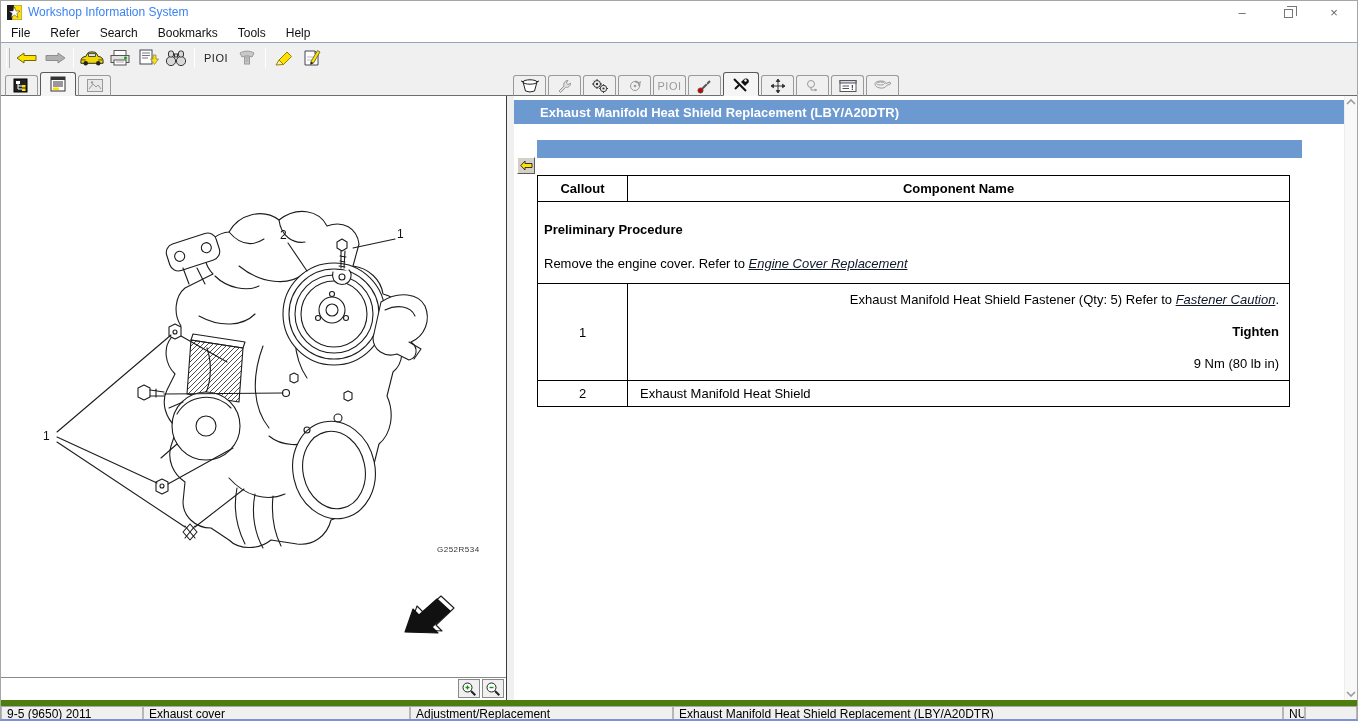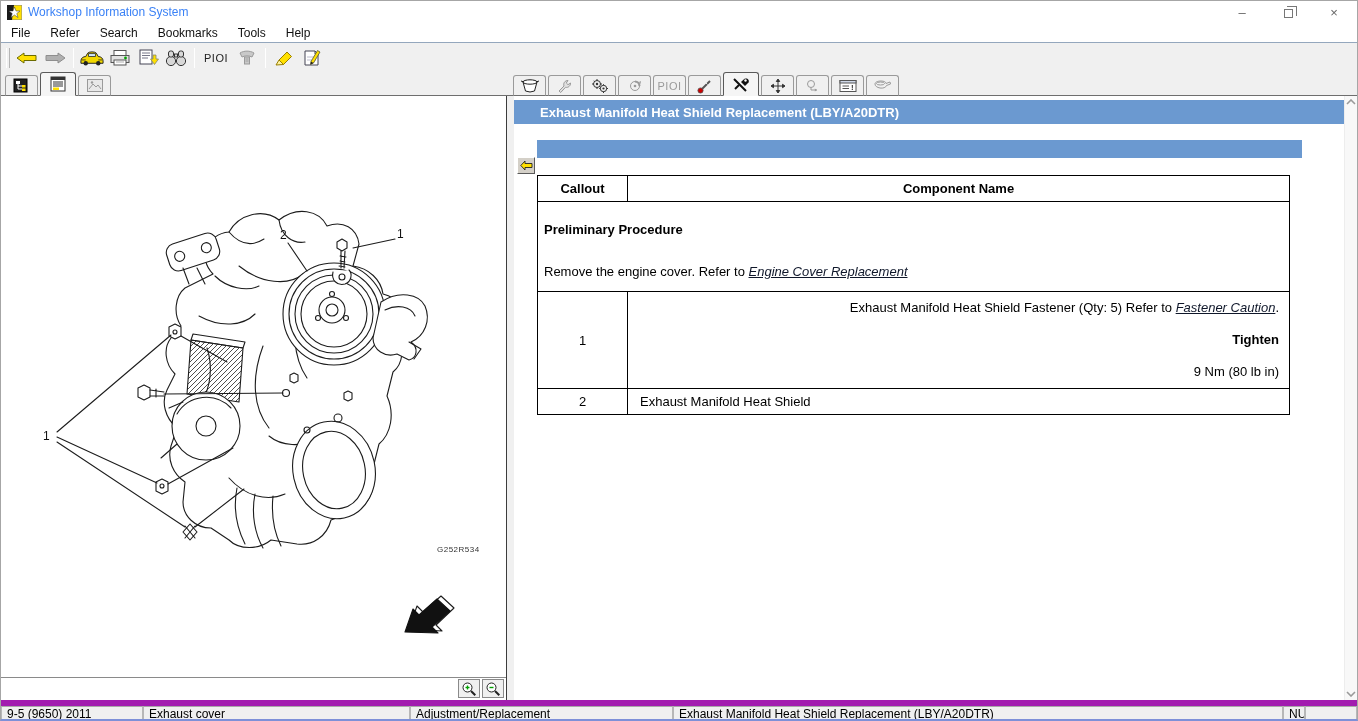--- a/index.html
+++ b/index.html
@@ -57,32 +57,32 @@
                     display:flex; align-items:center; padding-left:26px; }
   .blue-bar2 { position:absolute; left:23px; top:44px; width:765px; height:18px; background:#6b99d0; }
   .back-btn { position:absolute; left:3px; top:61px; width:18px; height:17px; background:#d4d0c8;
               border:1px solid; border-color:#fff #5a5a5a #5a5a5a #fff; display:flex; align-items:center; justify-content:center; }
 
   .callout-table { position:absolute; left:23px; top:79px; width:753px; border-collapse:collapse; font-size:13px; color:#000; table-layout:fixed; }
   .callout-table td, .callout-table th { border:1px solid #000; vertical-align:middle; }
   .col-callout { width:90px; }
   .callout-table th { height:26px; font-weight:bold; text-align:center; background:#fff; font-size:13px; }
   .prelim-cell { padding:20px 10px 12px 6px; }
-  .prelim-heading { font-weight:bold; margin-bottom:27px; }
+  .prelim-heading { font-weight:bold; margin-bottom:19px; }
   .row-main-cell { padding:8px 10px 8px 12px; }
   .row-main-cell .line { line-height:16px;text-align:right; }
   .row-main-cell .gap { height:16px; }
   .cell-center { text-align:center; }
   .row2 td { height:26px; }
   .row2 .row-main-cell { padding:4px 10px 4px 12px; }
   a.doc-link { color:#0f172a; text-decoration:underline; cursor:pointer;font-style:italic; }
   .bold { font-weight:bold; }
 
   
-  .statusbar { height:21px; background:#a21caf; display:flex; align-items:stretch; font-size:12px; color:#000; padding-top:6px; gap:0; }
+  .statusbar { height:21px; background:#4d7c0f; display:flex; align-items:stretch; font-size:12px; color:#000; padding-top:6px; gap:0; }
   .sb-seg { border:1px solid #b7b7b7; border-top-color:#a8a8a8; display:flex; align-items:center; padding:0 5px; white-space:nowrap; overflow:hidden; background:#f0f0f0; }
   .sb-1 { width:142px; }
   .sb-2 { width:267px; }
   .sb-3 { width:263px;text-decoration:underline; }
   .sb-4 { width:610px; }
   .sb-num { width:22px; justify-content:flex-start; }
   .sb-end { flex:1 1 auto; }
 
   svg text { font-family:"Liberation Sans", sans-serif; }
 </style>

